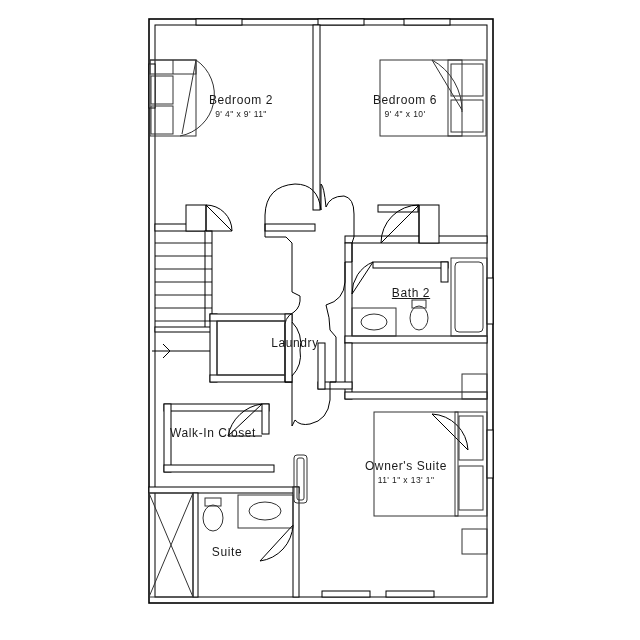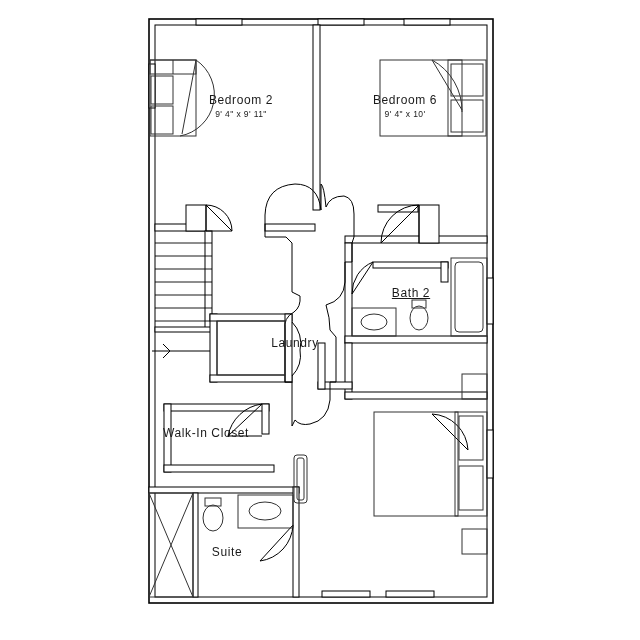--- a/index.html
+++ b/index.html
@@ -237,22 +237,26 @@
   </div>
 
   <div class="room-label" style="left:411px; top:286px; transform:translateX(-50%);text-decoration:underline;">
     <span class="name">Bath 2</span>
   </div>
 
   <div class="room-label" style="left:251px; top:336px; transform:translateX(-50%);margin-left:44px;">
     <span class="name">Laundry</span>
   </div>
 
-  <div class="room-label" style="left:206px; top:426px; transform:translateX(-50%);">
+  <div class="room-label" style="left:213px; top:426px; transform:translateX(-50%);">
     <span class="name">Walk-In Closet</span>
   </div>
 
+  <div class="room-label" style="left:406px; top:459px; transform:translateX(-50%);">
+    <span class="name">Owner's Suite</span>
+    <span class="dims">11' 1" x 13' 1"</span>
+  </div>
 
   <div class="room-label" style="left:227px; top:545px; transform:translateX(-50%);">
     <span class="name">Suite</span>
   </div>
 
 </div>
 
 </body></html>

